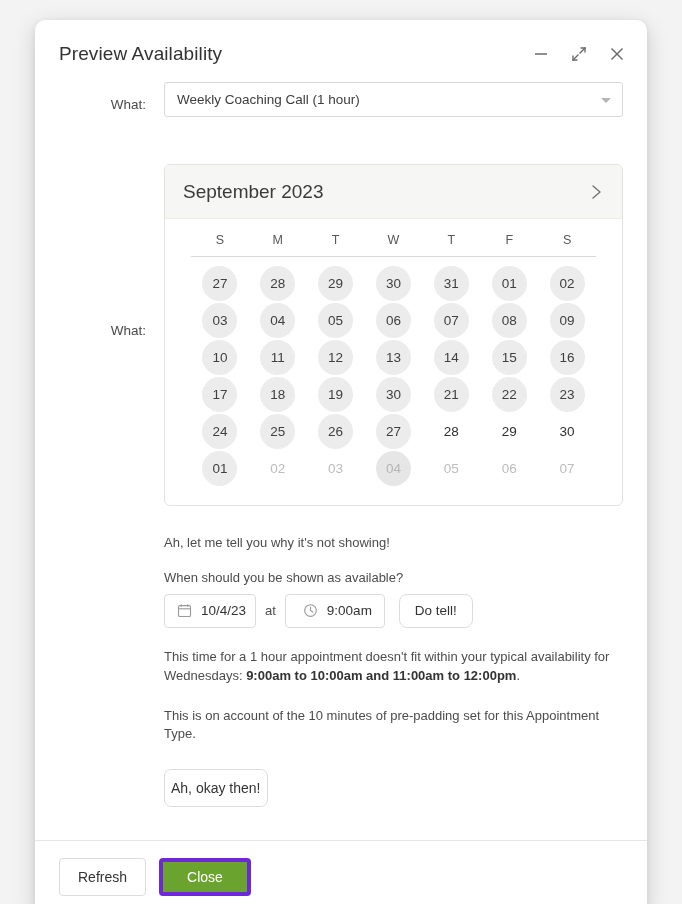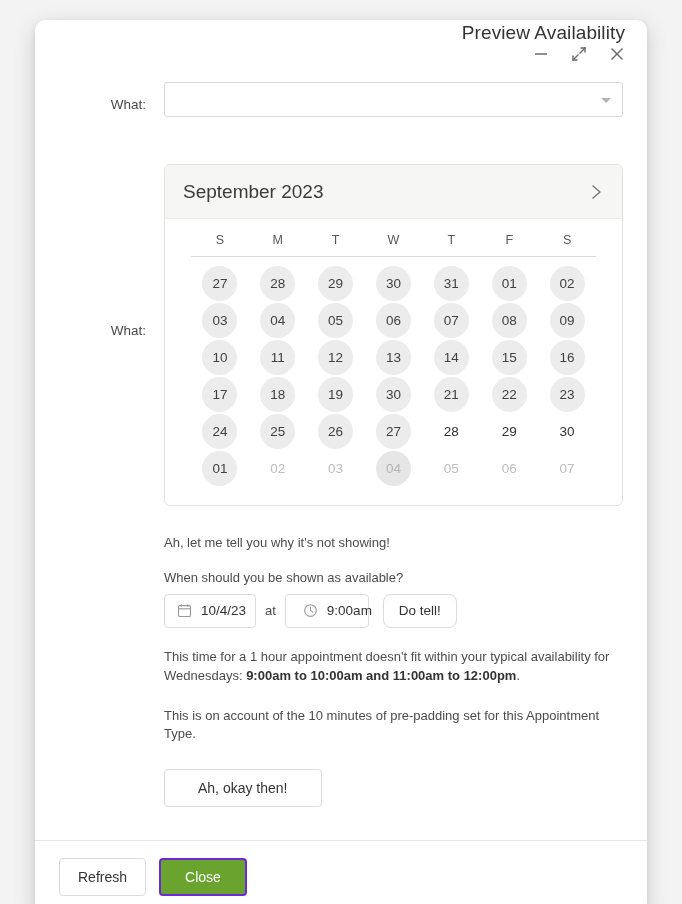--- a/index.html
+++ b/index.html
@@ -24,23 +24,22 @@
     background: #ffffff;
     border-radius: 10px;
     box-shadow: 0 6px 22px rgba(0,0,0,0.16), 0 2px 6px rgba(0,0,0,0.08);
     overflow: hidden;
   }
 
   
   .titlebar {
     position: relative;
     height: 48px;
-    padding: 2px 22px 0 24px;
+    padding: 23px 22px 0 24px;
     box-sizing: border-box;
-    text-align: right;
   }
   .title {
     font-size: 19px;
     color: #333333;
     font-weight: 400;
     letter-spacing: 0.1px;
   }
   .winctl {
     position: absolute;
     top: 24px;
@@ -232,21 +231,21 @@
     color: #333;
     cursor: text;
   }
   .field .fic {
     margin-right: 9px;
     display: flex;
     align-items: center;
     color: #9a9a9a;
   }
   .field-date { width: 92px; }
-  .field-time { width: 84px; padding-left: 17px; }
+  .field-time { width: 100px; padding-left: 17px; }
   .field-time .val { flex: 1; text-align: right; }
   .at {
     font-size: 13px;
     color: #4c4c4c;
     margin: 0 9px;
   }
   .btn {
     height: 34px;
     border: 1px solid #dcdcdc;
     border-radius: 4px;
@@ -261,43 +260,44 @@
   }
   .btn-dotell { margin-left: 14px; border-radius: 8px; }
 
   .para { margin-top: 20px; }
   .para b { font-weight: bold; color: #333; }
   .para-2 { margin-top: 21px; }
 
   .btn-okay {
     margin-top: 25px;
     height: 38px;
-    padding: 0 33px;
+    padding: 0 6px;
     font-size: 14px;
     display: inline-flex;
+    border-radius: 7px;
   }
 
   
   .footer {
     margin-top: 33px;
     border-top: 1px solid #e6e6e6;
     padding: 17px 24px 20px 24px;
     display: flex;
     gap: 13px;
   }
   .btn-refresh {
     height: 38px;
     padding: 0 18px;
     font-size: 14px;
   }
   .btn-close {
     height: 38px;
     padding: 0 24px;
     font-size: 14px;
-    border: 2px solid #6d28d9;
+    border: 4px solid #6d28d9;
     border-radius: 4px;
     background: #6aa42e;
     color: #ffffff;
     font-family: "Liberation Sans", sans-serif;
     cursor: pointer;
     display: flex;
     align-items: center;
   }
 </style>
 </head>
@@ -330,20 +330,21 @@
           </svg>
       </div>
     </div>
   </div>
 
   <div class="dlg-body">
 
     <div class="row row-what">
       <div class="row-label">What:</div>
       <div class="select">
+        <span>Weekly Coaching Call (1 hour)</span>
         <span class="caret"></span>
       </div>
     </div>
 
     <div class="row row-date">
       <div class="row-label">What:</div>
       <div class="cal">
         <div class="cal-head">
           <div class="cal-month">September 2023</div>
           <div class="cal-next">

